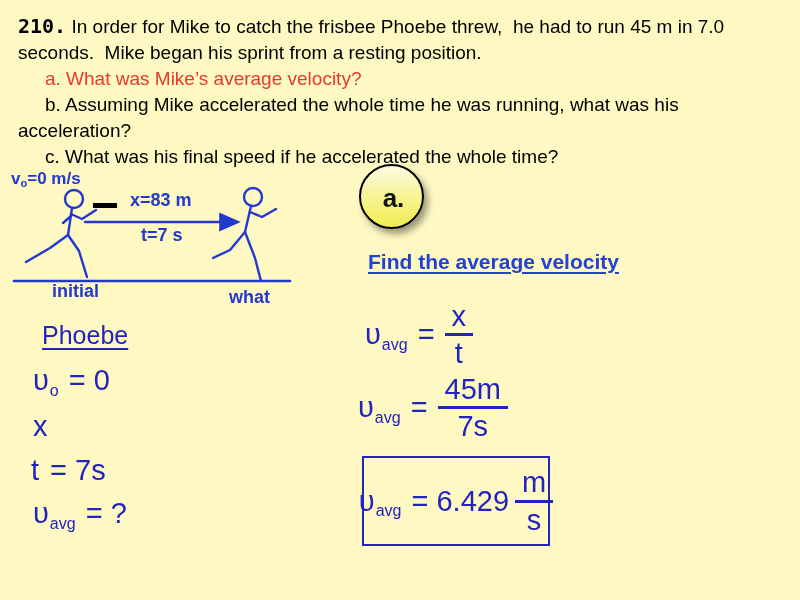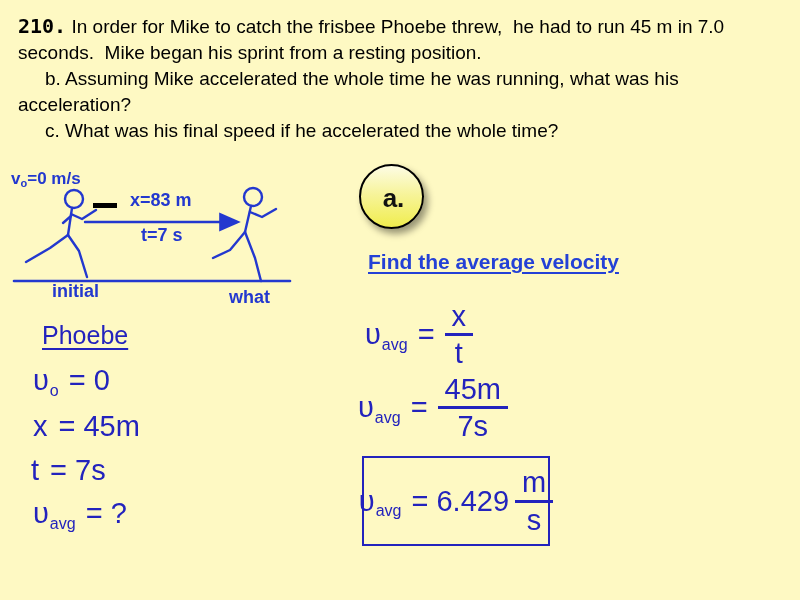--- a/index.html
+++ b/index.html
@@ -55,20 +55,21 @@
   .ansbox .sign{margin:0 6px 0 10px;}
 </style>
 </head>
 <body>
 
 <div class="slide">
 
   <div class="problem">
     <div class="pline"><span class="pnum">210.</span><span> In order for Mike to catch the frisbee Phoebe threw,  he had to run 45 m in 7.0</span></div>
     <div class="pline">seconds.  Mike began his sprint from a resting position.</div>
+    <div class="pline indent red">a. What was Mike’s average velocity?</div>
     <div class="pline indent">b. Assuming Mike accelerated the whole time he was running, what was his</div>
     <div class="pline">acceleration?</div>
     <div class="pline indent">c. What was his final speed if he accelerated the whole time?</div>
   </div>
 
   <div class="diagram">
     <svg width="322" height="150" viewBox="0 0 322 150" fill="none" stroke="currentColor" stroke-width="2.4" stroke-linecap="round" stroke-linejoin="round">
       <defs>
         <marker id="arrowhead" markerWidth="9" markerHeight="8" refX="7" refY="4" orient="auto">
           <path d="M0 0 L9 4 L0 8 Z" fill="currentColor" stroke="none"></path>
@@ -110,21 +111,21 @@
   </div>
 
   <div class="heading">Find the average velocity</div>
 
   <div class="gtitle blue">Phoebe</div>
 
   <div class="eqrow blue g1">
     <span class="sym">υ</span><span class="sub">o</span><span class="rhs">= 0</span>
   </div>
   <div class="eqrow blue g2">
-    <span class="sym">x</span><span class="sub"></span><span class="rhs">= 45m</span>
+    <span class="sym">x</span><span class="sub"></span>
   </div>
   <div class="eqrow blue g3">
     <span class="sym">t</span><span class="sub"></span><span class="rhs">= 7s</span>
   </div>
   <div class="eqrow blue g4">
     <span class="sym">υ</span><span class="sub">avg</span><span class="rhs">= ?</span>
   </div>
 
   <div class="eqrow blue weq1">
     <span class="sym">υ</span><span class="sub">avg</span><span class="sign">=</span><span class="frac"><span class="num">x</span><span class="den">t</span></span>

